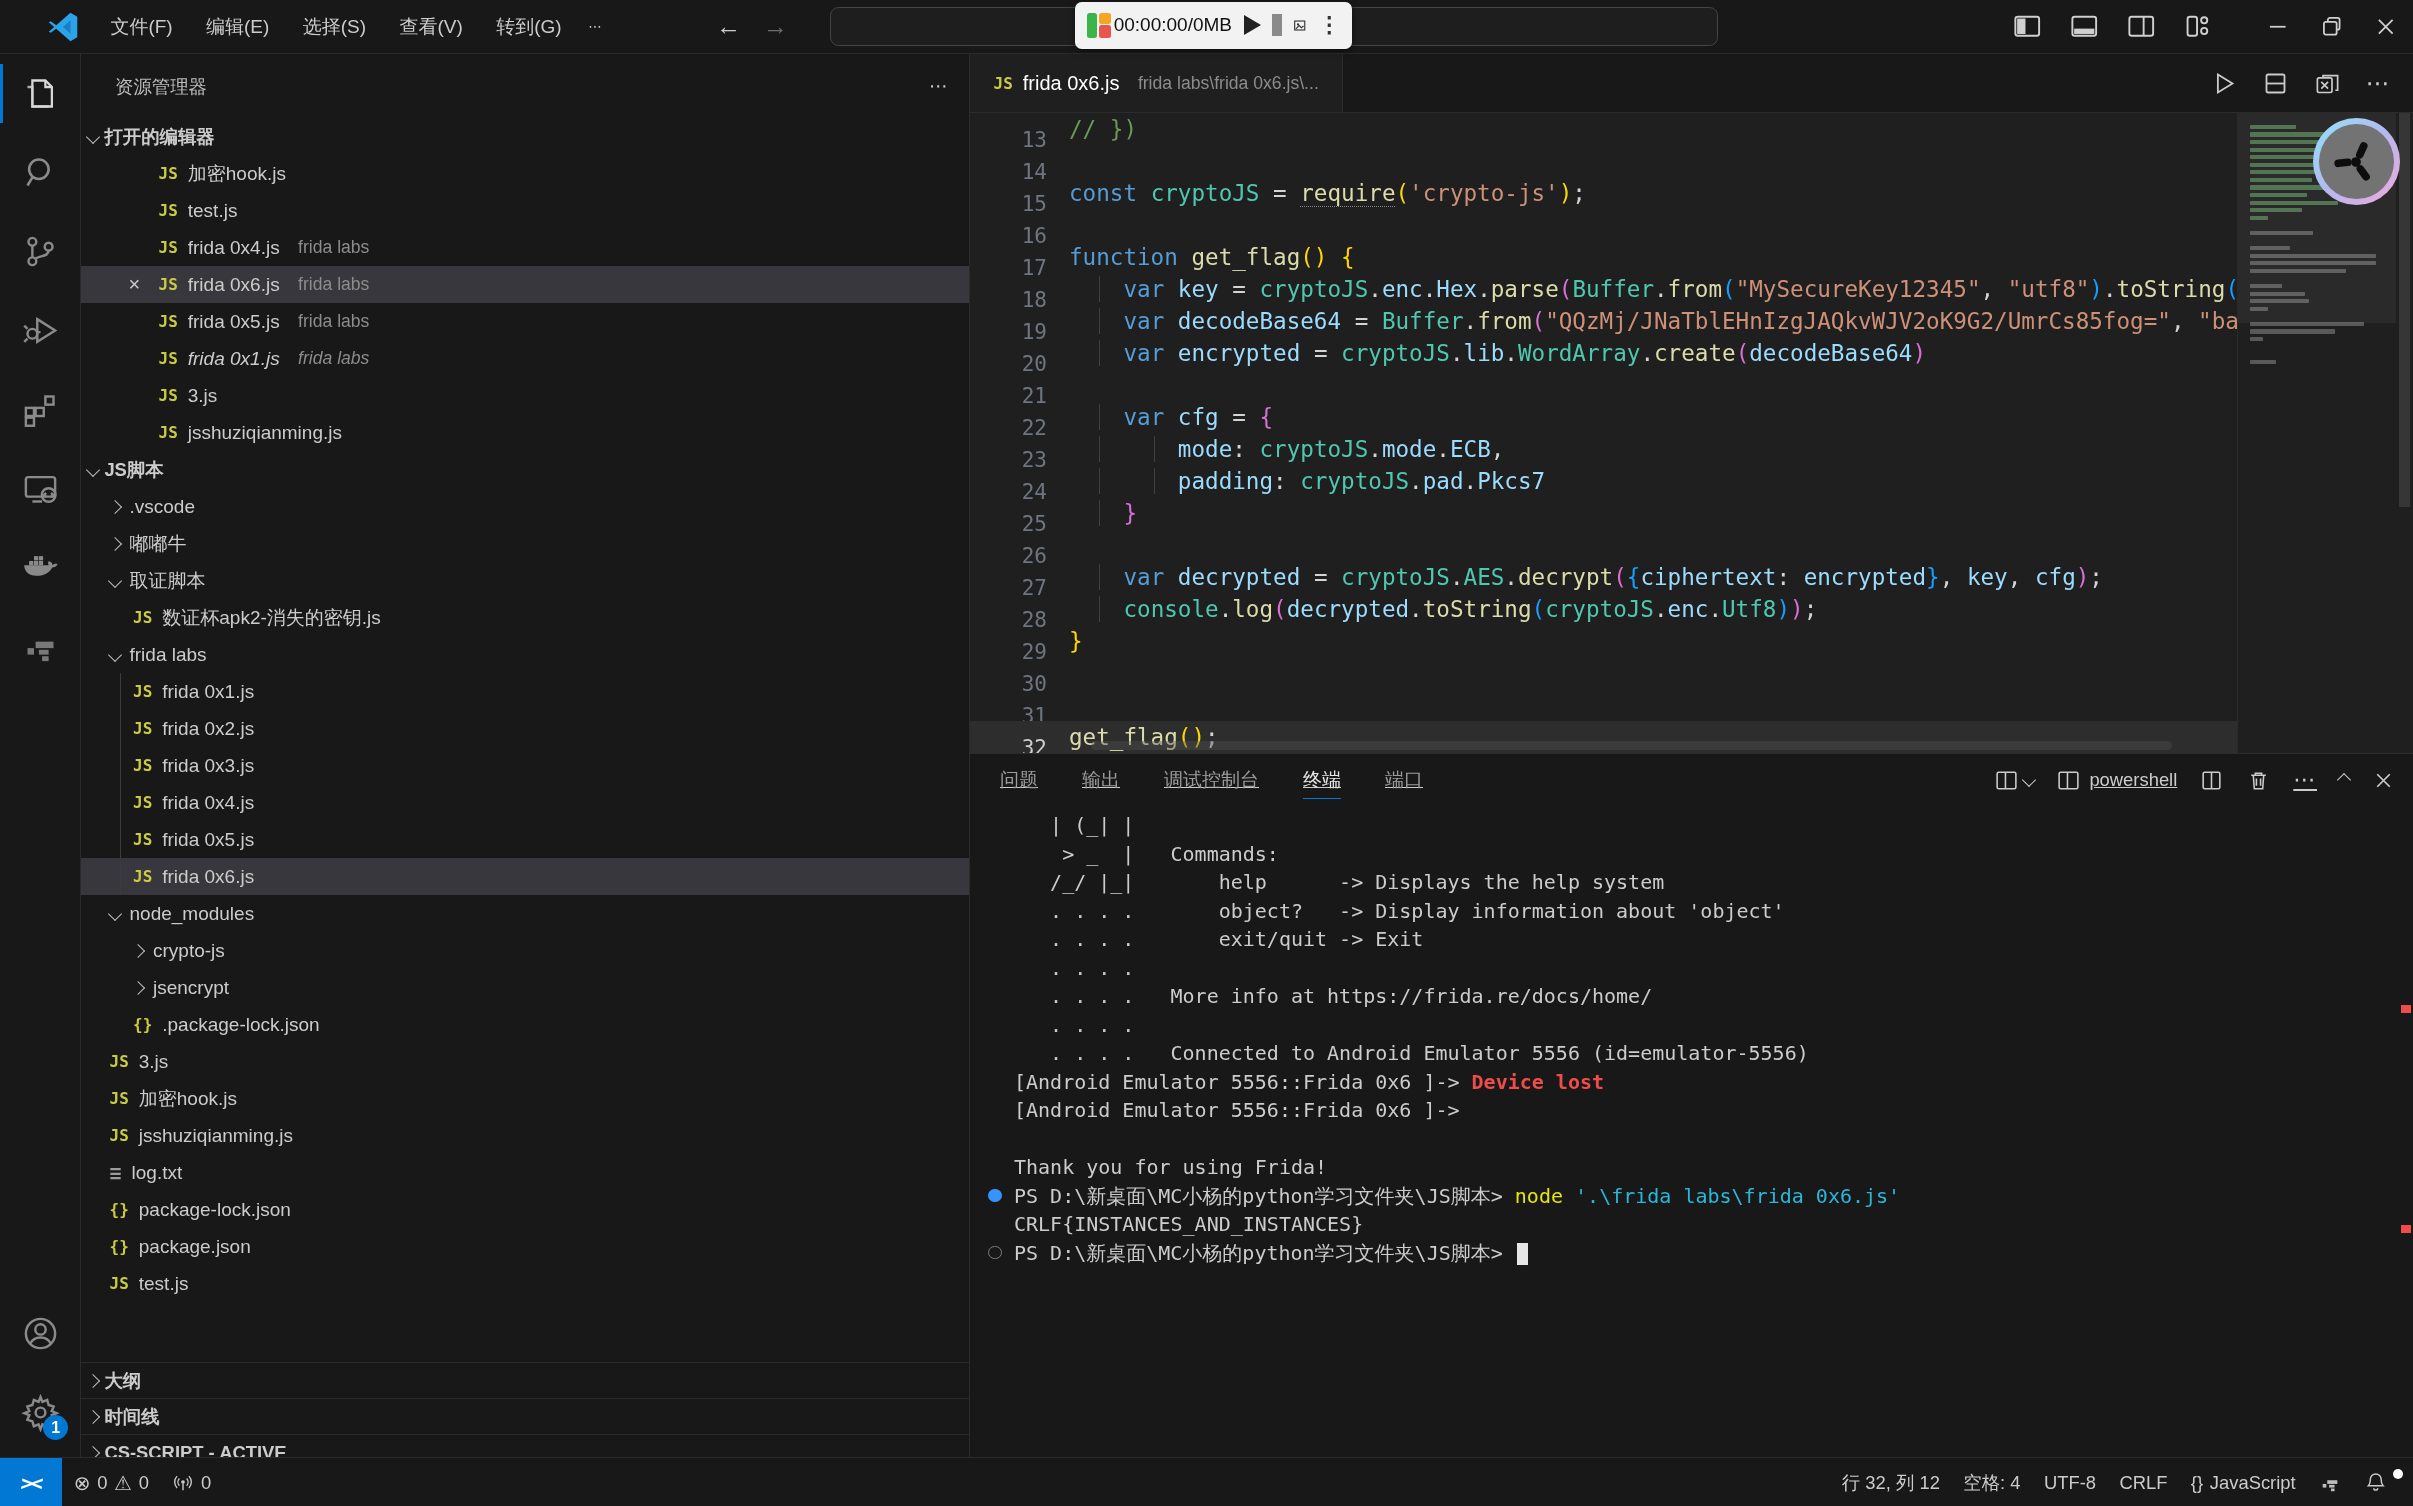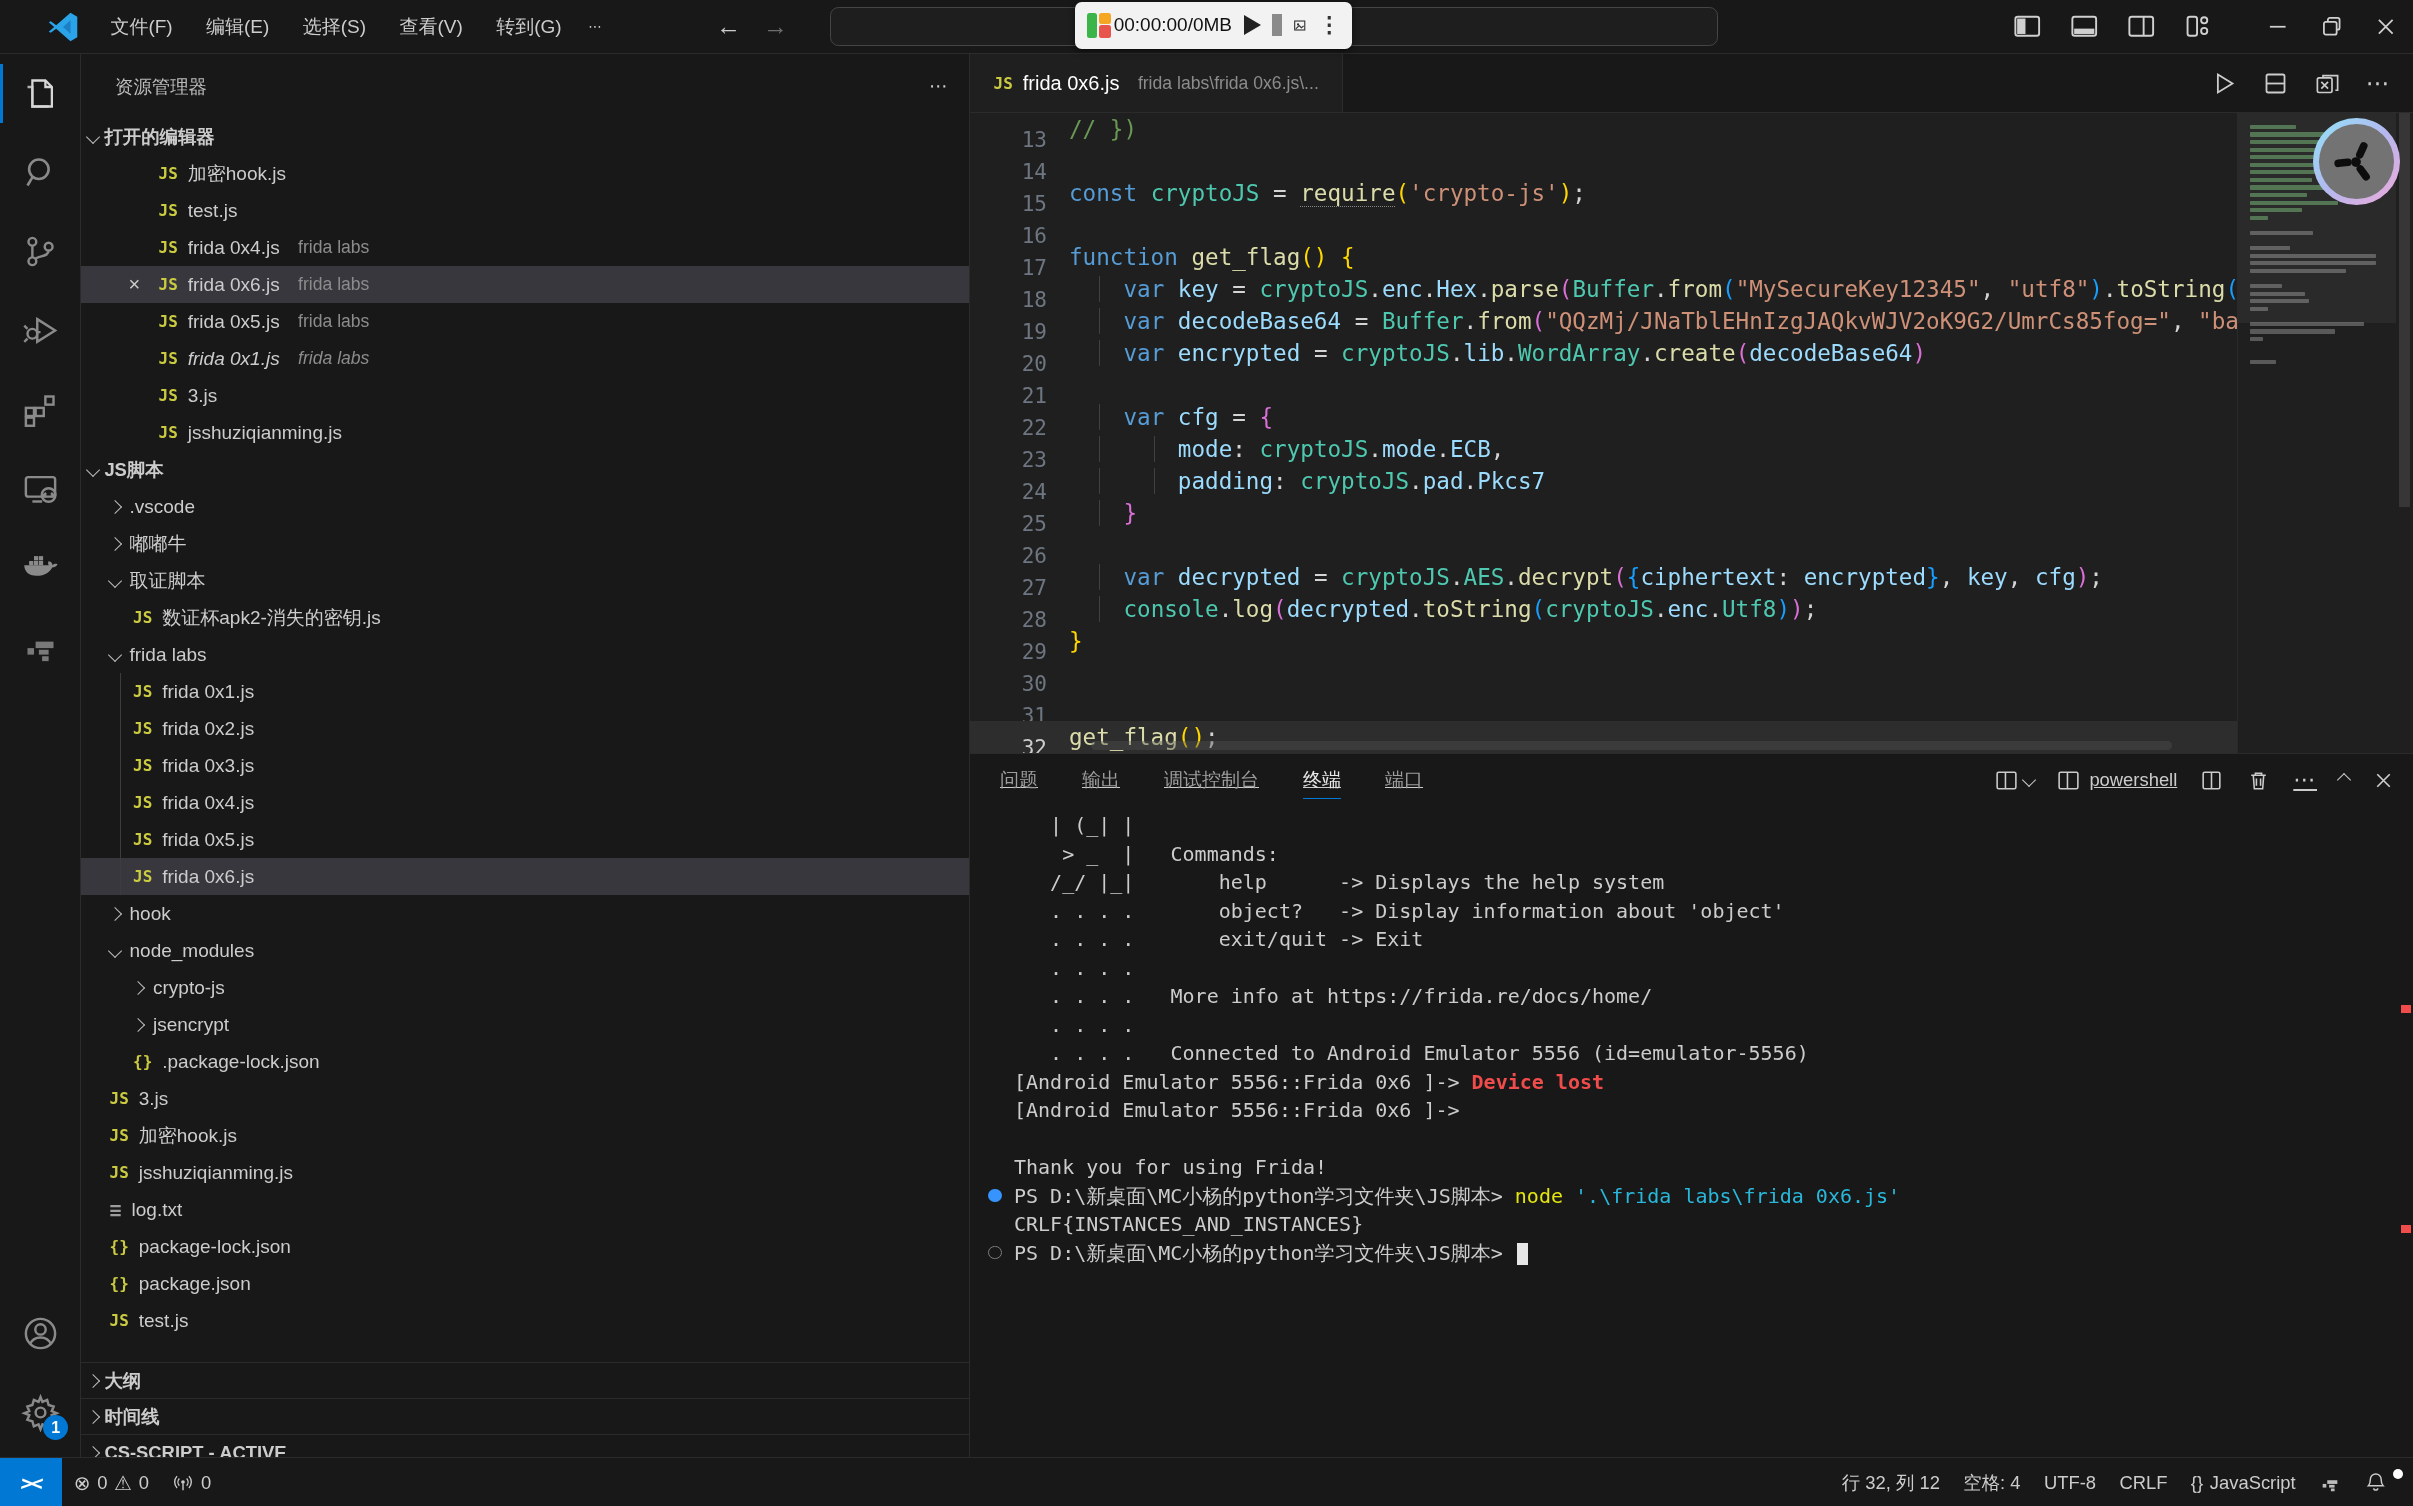--- a/index.html
+++ b/index.html
@@ -386,24 +386,20 @@
           </div>
           <div class="row" style="padding-left: 52px;">
             <span class="guide-line"></span>
             <span class="ficon">JS</span>
             <span class="fname">frida 0x5.js</span>
           </div>
           <div class="row selected" style="padding-left: 52px;">
             <span class="guide-line"></span>
             <span class="ficon">JS</span>
             <span class="fname">frida 0x6.js</span>
-          </div>
-          <div class="row" style="padding-left: 28.5px;">
-            <span class="chev right"></span>
-            <span class="fname">hook</span>
           </div>
           <div class="row" style="padding-left: 28.5px;">
             <span class="chev down"></span>
             <span class="fname">node_modules</span>
           </div>
           <div class="row" style="padding-left: 52px;">
             <span class="chev right"></span>
             <span class="fname">crypto-js</span>
           </div>
           <div class="row" style="padding-left: 52px;">

